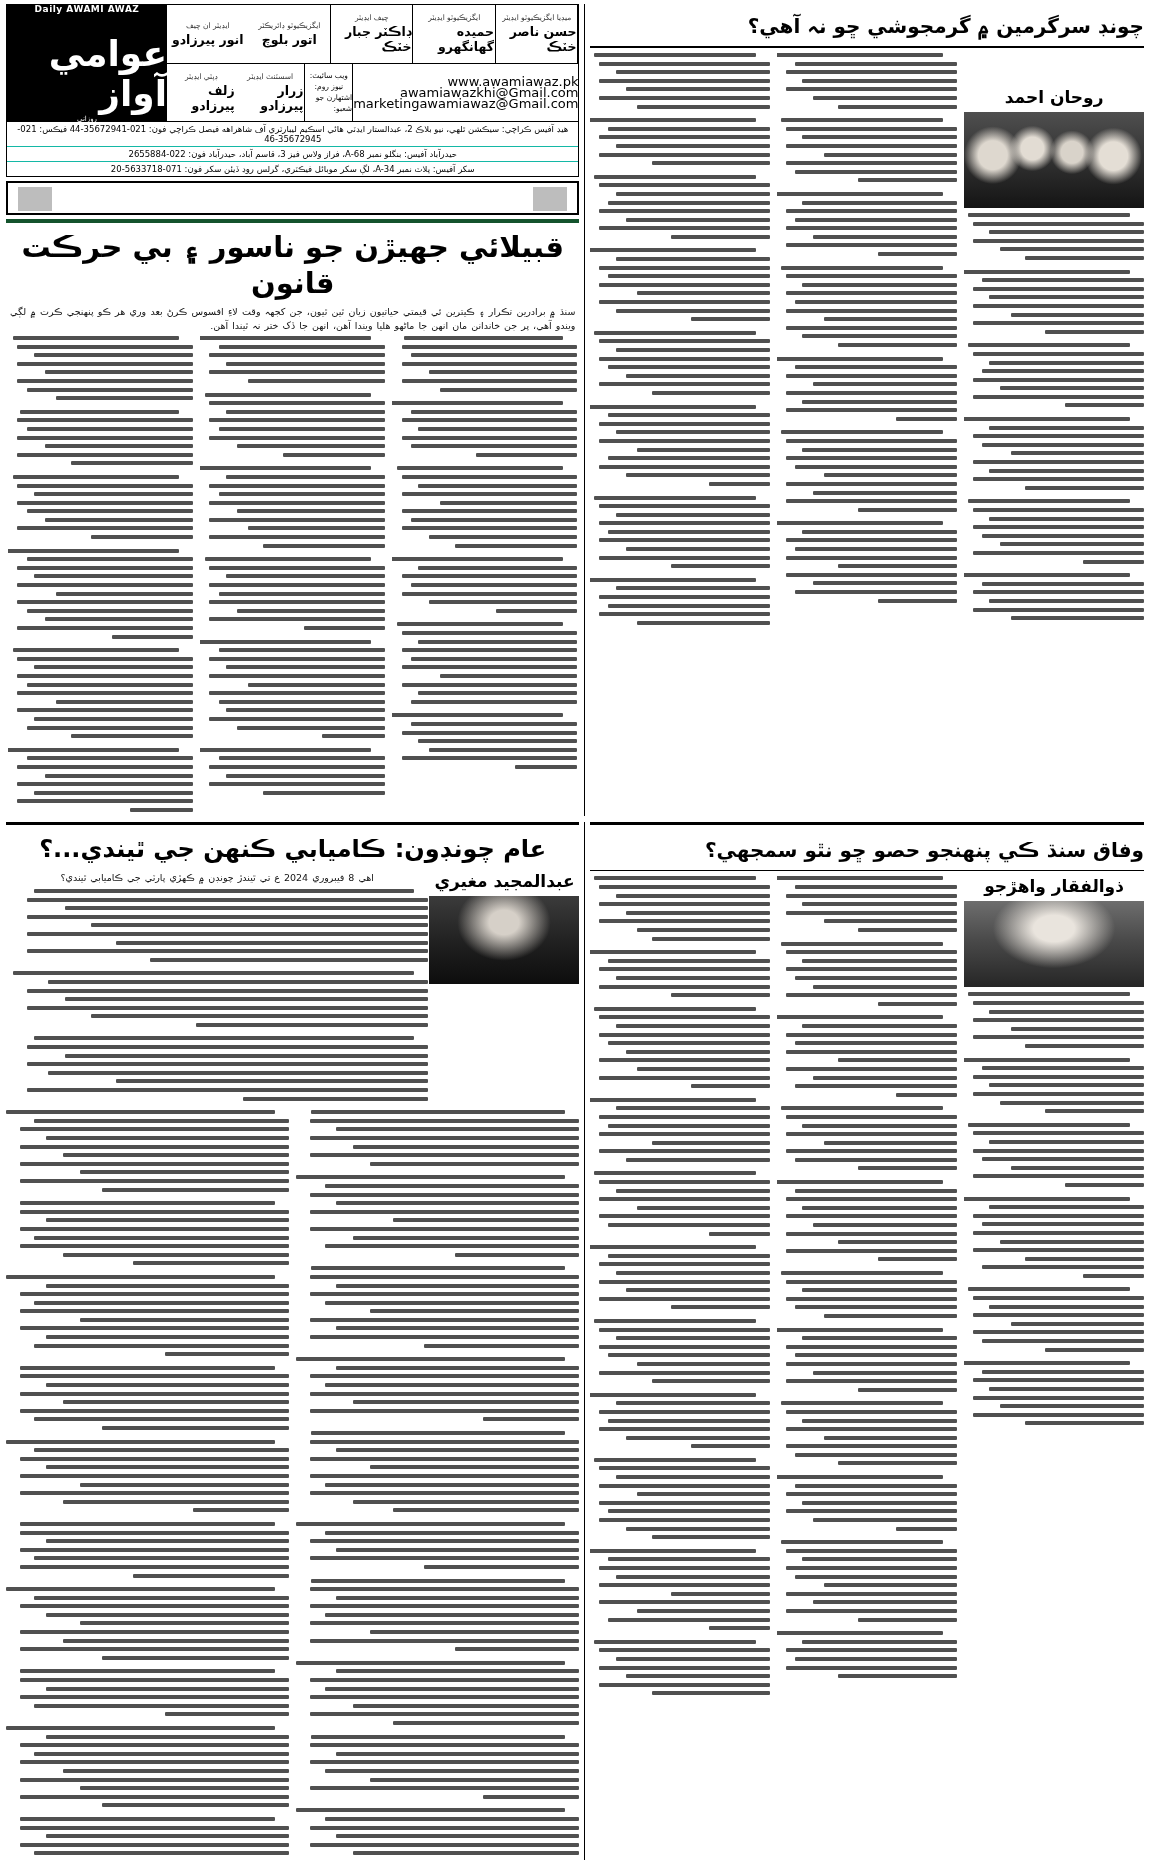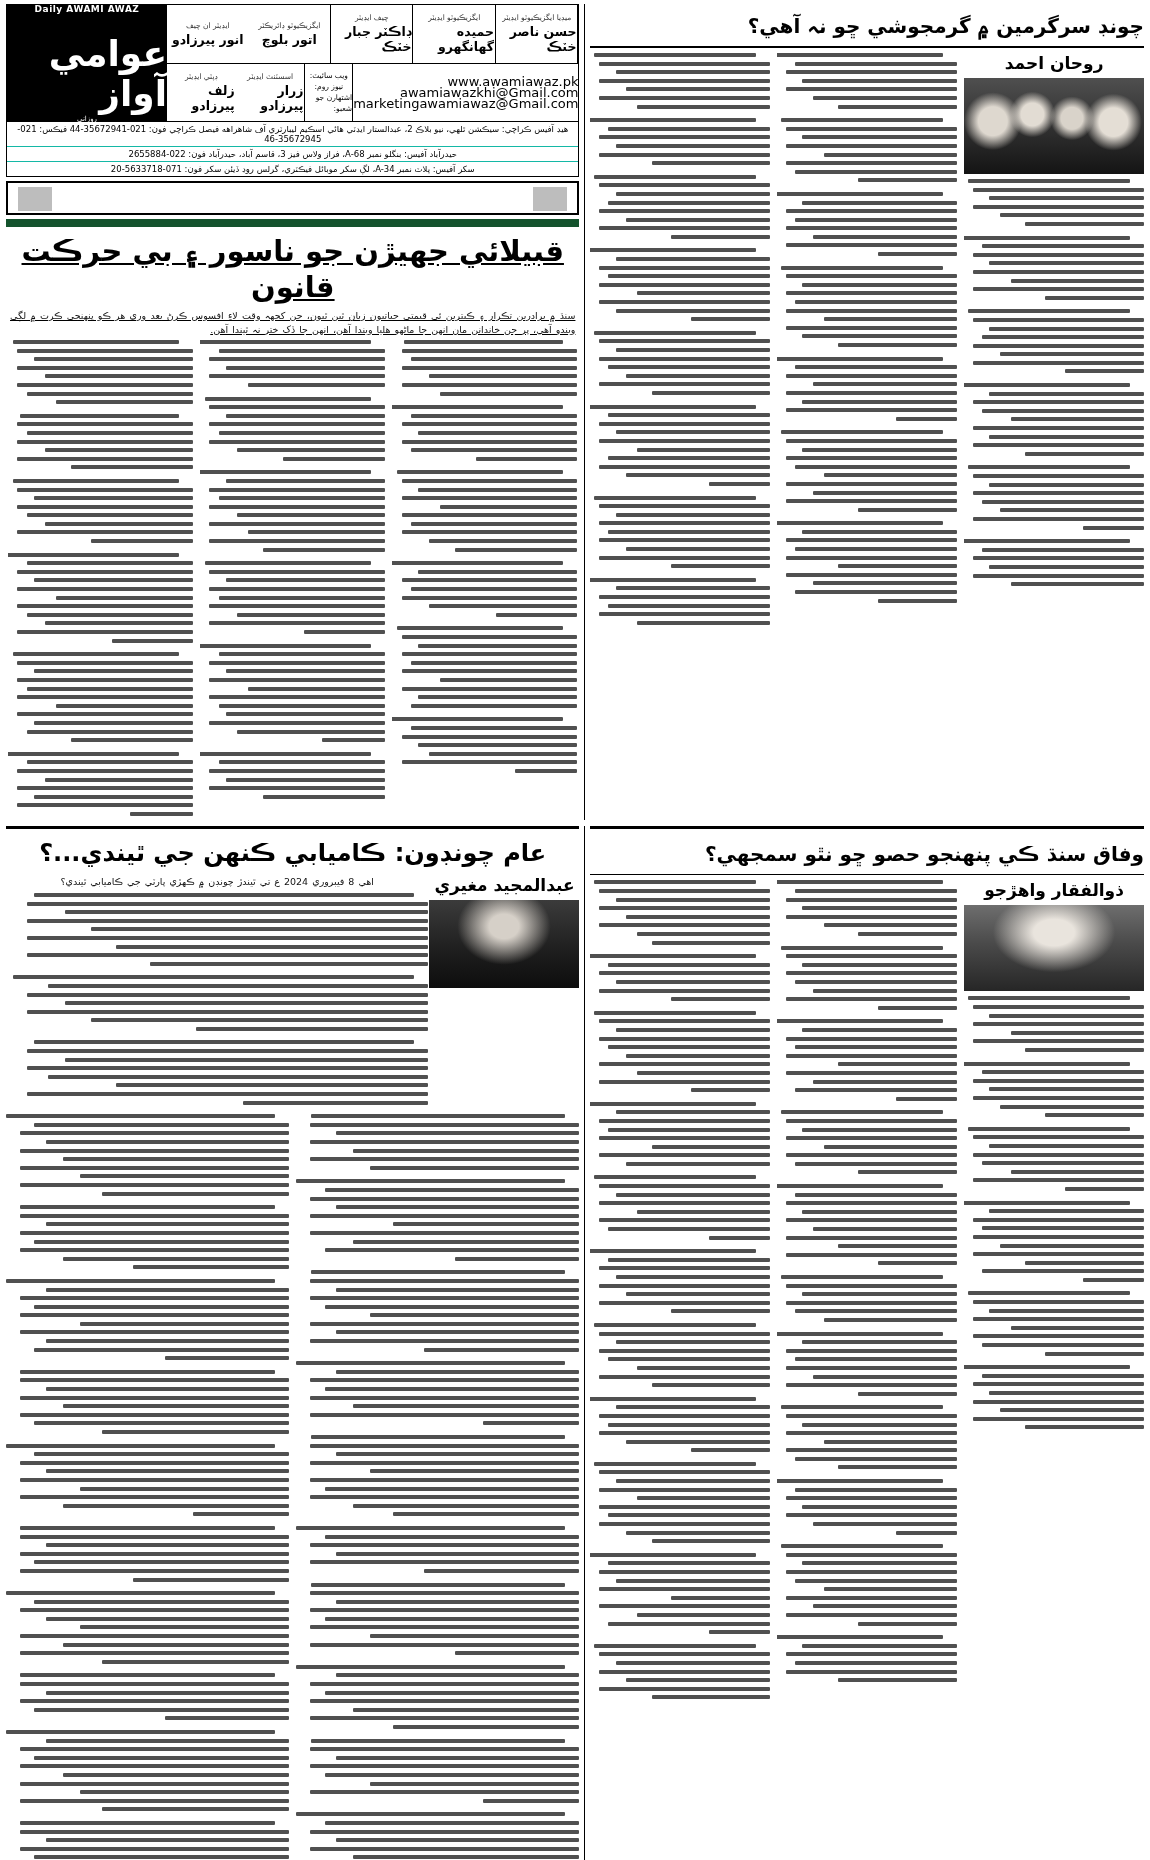--- a/index.html
+++ b/index.html
@@ -177,21 +177,21 @@
         <div>هيڊ آفيس ڪراچي: سيڪشن ٿلهي، نيو بلاڪ 2، عبدالستار ايڊٽي هائي اسڪيم ليبارٽري آف شاهراهه فيصل ڪراچي فون: 021-35672941-44  فيڪس: 021-35672945-46</div>
         <div>حيدرآباد آفيس: بنگلو نمبر A-68، فراز ولاس فيز 3، قاسم آباد، حيدرآباد فون: 022-2655884</div>
         <div>سکر آفيس: پلاٽ نمبر A-34، لڳ سکر موبائل فيڪٽري، گرلس روڊ ڏيئن سکر فون: 071-5633718-20</div>
       </div>
 
       <div class="datebar">
         <span class="grey"></span>
         <span class="grey2"></span>
       </div>
 
-      <div style="border-top:8px solid #14532d; margin-top:4px;text-decoration:underline;">
+      <div style="border-top:4px solid #14532d; margin-top:4px;">
         <div class="hl-main rtl">قبيلائي جهيڙن جو ناسور ۽ بي حرڪت قانون</div>
         <div class="txt" style="padding:0 4px 4px;">سنڌ ۾ برادرين تڪرار ۽ ڪيترين ئي قيمتي حياتيون زيان ٿين ٿيون، جن کجهہ  وقت لاءِ افسوس ڪرڻ بعد وري هر ڪو پنهنجي ڪرت ۾ لڳي ويندو آهي، پر جن خاندانن مان انهن جا ماڻهو هليا ويندا آهن، انهن جا ڏک ختر نہ ٿيندا آهن.</div>
 
         <div class="three" style="padding:0 2px;">
           <div class="body-col">
             <div class="ln w90 ind"></div>
               <div class="ln w95"></div>
               <div class="ln w86"></div>
               <div class="ln w95"></div>
             <div class="ln w80"></div>
@@ -511,21 +511,21 @@
             <div class="ln w90"></div>
           <div class="ln w95"></div>
             <div class="ln w66"></div>
             <div class="ln w95"></div>
             <div class="ln w80"></div>
           <div class="ln w90"></div>
             <div class="ln w44"></div>
         </div>
 
         <div>
-          <div class="byline rtl" style="padding-bottom:4px;">روحان احمد</div>
+          <div class="byline rtl" style="padding-bottom:4px;margin-top:34px;">روحان احمد</div>
           <div class="photo group" style="height:96px; margin-bottom:5px;"></div>
           <div class="body-col">
             <div class="ln w90 ind"></div>
               <div class="ln w95"></div>
               <div class="ln w86"></div>
               <div class="ln w95"></div>
             <div class="ln w80"></div>
               <div class="ln w66"></div>
             <div class="para-gap"></div>
             <div class="ln w95 ind"></div>

